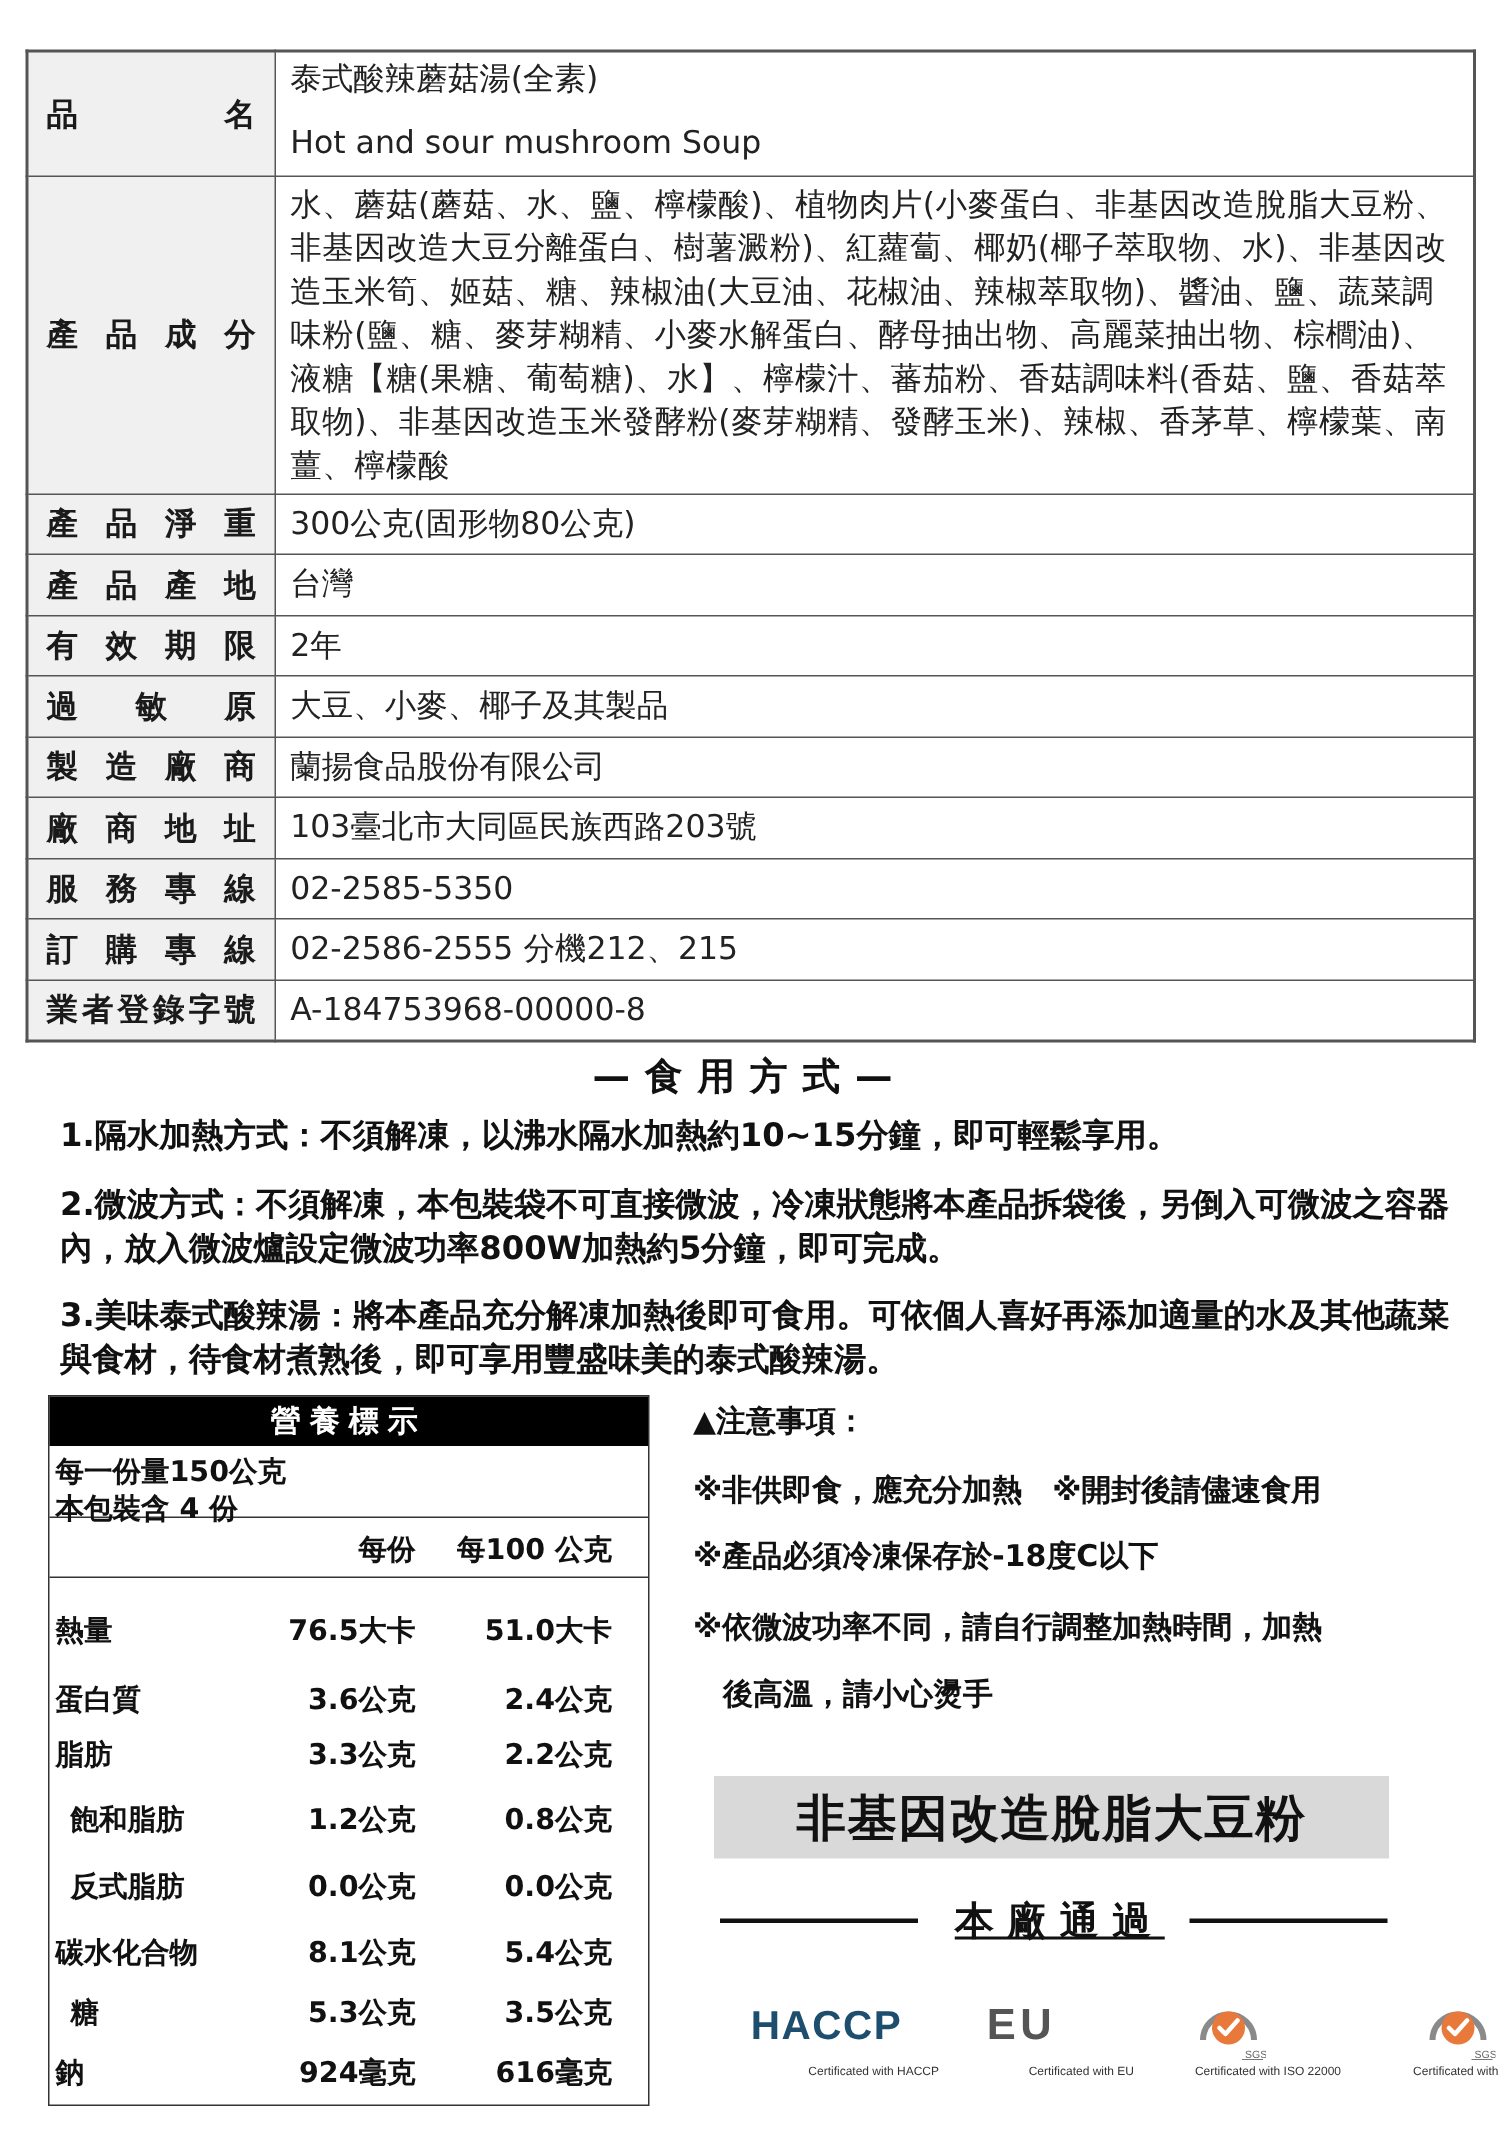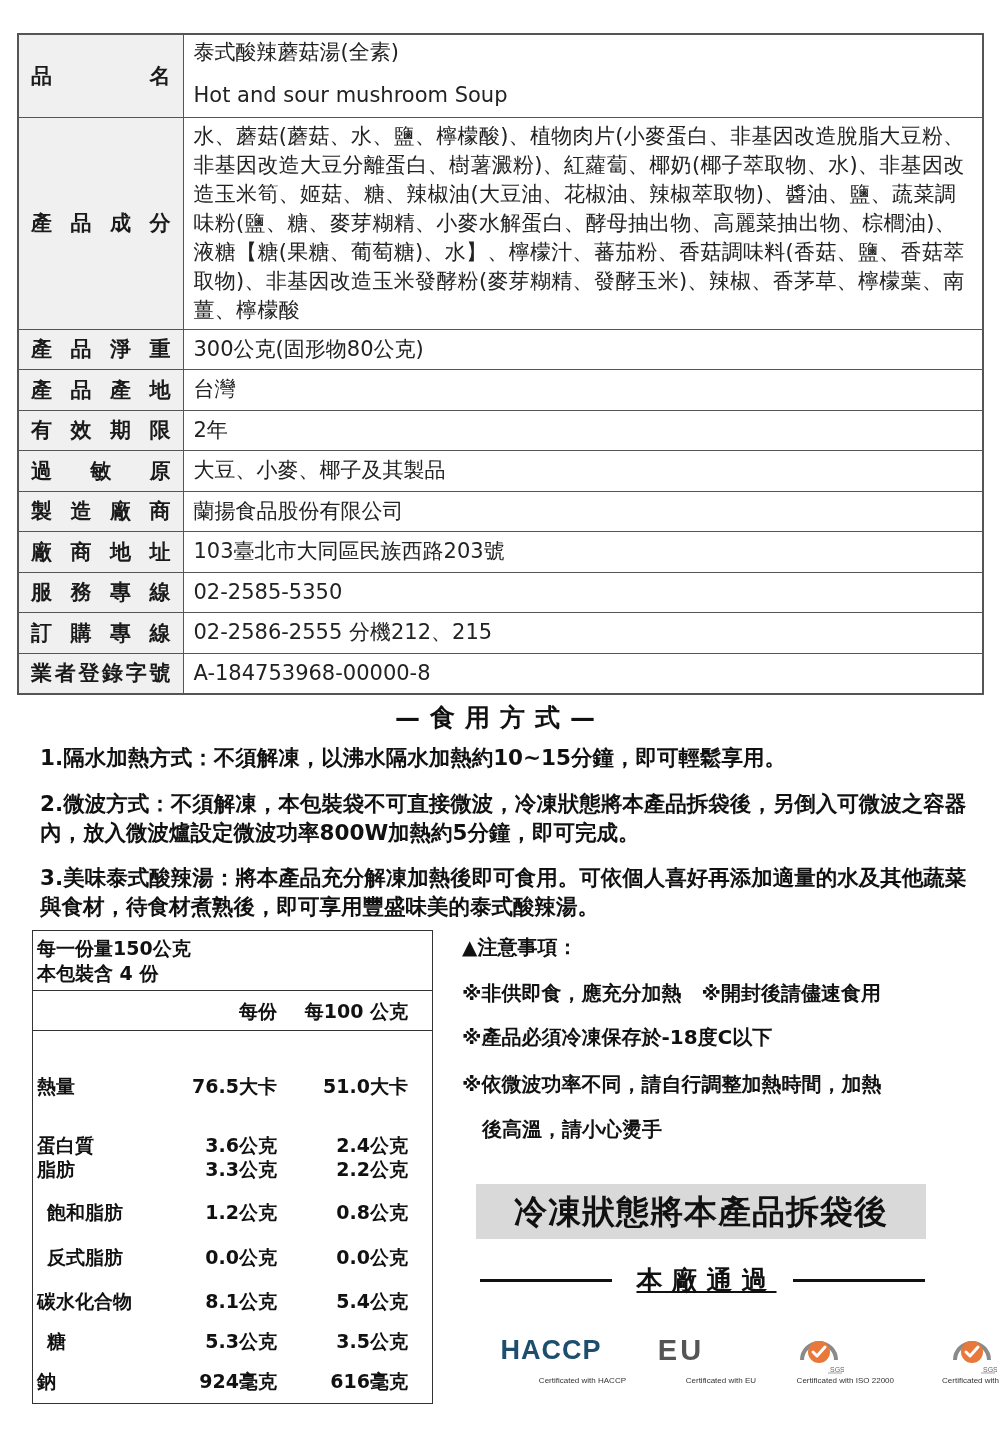--- a/index.html
+++ b/index.html
@@ -44,21 +44,21 @@
   
   .nutri {
     position: absolute; left: 32px; top: 930px; width: 401px; height: 474px;
     border: 1.5px solid #333;
   }
   .nutri-head {
     height: 33px; background: #000; color: #fff; text-align: center;
     font-size: 20px; letter-spacing: 6px; line-height: 33px; font-weight: bold;
   }
   .nutri-serve {
-    height: 60px; border-bottom: 1.5px solid #333; padding: 5px 4px 12px 4px;
+    height: 48px; border-bottom: 1.5px solid #333; padding: 5px 4px 12px 4px;
     font-size: 19px; font-weight: bold; line-height: 25px; color: #111;
   }
   .nutri-cols {
     height: 40px; border-bottom: 1.5px solid #333; position: relative;
     font-size: 19px; font-weight: bold; color: #111;
   }
   .nutri-cols .c1 { position: absolute; right: 155px; top: 8px; }
   .nutri-cols .c2 { position: absolute; right: 24px; top: 8px; }
   .nutri-row {
     position: absolute; left: 0; width: 100%; height: 30px;
@@ -226,35 +226,36 @@
   </tr>
 </tbody>
   </table>
 
 <div class="usage-title">—食用方式—</div>
 <div class="usage-item" id="u1">1.隔水加熱方式：不須解凍，以沸水隔水加熱約10~15分鐘，即可輕鬆享用。</div>
 <div class="usage-item" id="u2">2.微波方式：不須解凍，本包裝袋不可直接微波，冷凍狀態將本產品拆袋後，另倒入可微波之容器內，放入微波爐設定微波功率800W加熱約5分鐘，即可完成。</div>
 <div class="usage-item" id="u3">3.美味泰式酸辣湯：將本產品充分解凍加熱後即可食用。可依個人喜好再添加適量的水及其他蔬菜與食材，待食材煮熟後，即可享用豐盛味美的泰式酸辣湯。</div>
 
 <div class="nutri">
+  <div class="nutri-head">營養標示</div>
   <div class="nutri-serve">
     <div>每一份量150公克</div>
     <div>本包裝含 4 份</div>
   </div>
   <div class="nutri-cols">
     <span class="c1">每份</span>
     <span class="c2">每100 公克</span>
   </div>
   <div id="nutri-rows">
       <div class="nutri-row" style="top: 143px;">
         <span class="n">熱量</span>
         <span class="v1">76.5大卡</span>
         <span class="v2">51.0大卡</span>
       </div>
-      <div class="nutri-row" style="top: 202px;">
+      <div class="nutri-row" style="top: 189px;">
         <span class="n">蛋白質</span>
         <span class="v1">3.6公克</span>
         <span class="v2">2.4公克</span>
       </div>
       <div class="nutri-row" style="top: 226px;">
         <span class="n">脂肪</span>
         <span class="v1">3.3公克</span>
         <span class="v2">2.2公克</span>
       </div>
       <div class="nutri-row" style="top: 269px;">
@@ -286,21 +287,21 @@
 </div>
 
 <div class="notes">
   <div class="note-title">▲注意事項：</div>
   <div class="note-line" style="top:46px">※非供即食，應充分加熱　※開封後請儘速食用</div>
   <div class="note-line" style="top:90px">※產品必須冷凍保存於-18度C以下</div>
   <div class="note-line" style="top:137px">※依微波功率不同，請自行調整加熱時間，加熱</div>
   <div class="note-line" style="top:182px">　後高溫，請小心燙手</div>
 </div>
 
-<div class="insure">冷凍狀態將本產品拆袋後</div>
+<div class="insure">非基因改造脫脂大豆粉</div>
 
 <div class="passed">
   <div class="rule"></div>
   <div class="txt">本廠通過</div>
   <div class="rule"></div>
 </div>
 
 <div class="cert" style="left:432px">
   <div class="haccp-logo">HACCP</div>
   <div class="cap">Certificated with HACCP</div>

